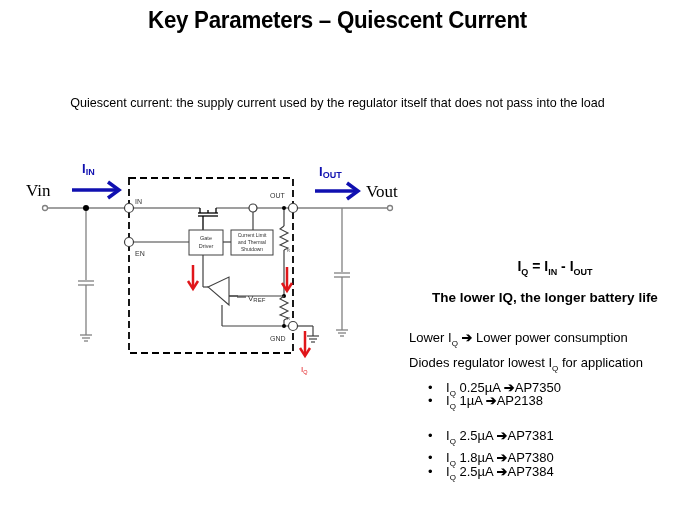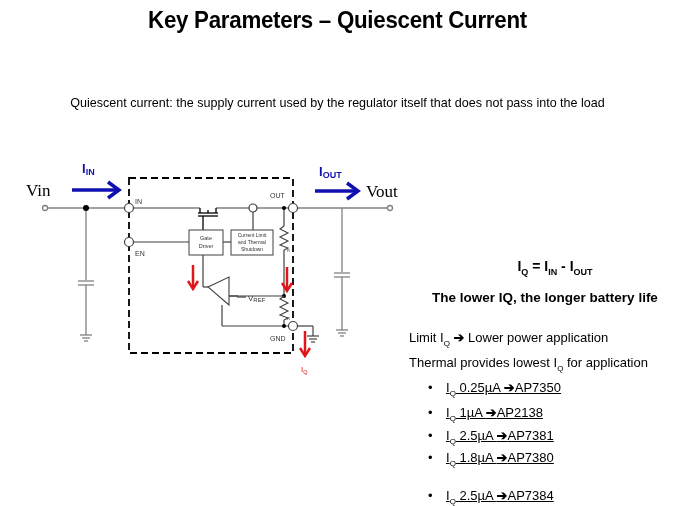--- a/index.html
+++ b/index.html
@@ -7,21 +7,21 @@
   .abs { position:absolute; }
   #title { left:0; width:675px; top:6px; text-align:center; font-size:24px; font-weight:bold; letter-spacing:-0.3px; transform:scaleX(0.93); transform-origin:center; }
   #subtitle { left:0; width:675px; top:95px; text-align:center; font-size:13.5px; transform:scaleX(0.93); transform-origin:center; }
   svg text { font-family:"Liberation Sans", sans-serif; }
   .serif { font-family:"Liberation Serif", serif; }
   #formula { left:420px; width:270px; top:258px; text-align:center; font-size:14px; font-weight:bold; }
   #formula sub { font-size:9px; }
   #tagline { left:405px; width:280px; top:290px; text-align:center; font-size:13.5px; font-weight:bold; }
   .line { left:409px; font-size:13px; }
   .line sub { font-size:8px; }
-  .bullet { left:428px; font-size:13px;text-decoration:underline; }
+  .bullet { left:428px; font-size:13px; }
   .bullet .dot { display:inline-block; width:18px; }
   .bullet sub { font-size:8px; }
   .arrow-glyph { font-weight:bold; }
 </style>
 </head>
 <body>
 
 <div id="title" class="abs">Key Parameters – Quiescent Current</div>
 <div id="subtitle" class="abs">Quiescent current: the supply current used by the regulator itself that does not pass into the load</div>
 
@@ -148,33 +148,33 @@
   <text x="301" y="372" font-size="8" fill="#e0161a"><tspan>I</tspan><tspan font-size="5.5" dy="1.5">Q</tspan></text>
 </svg>
 
 <div id="formula" class="abs">
   <span>I</span><sub>Q</sub><span style="white-space:pre"> = </span><span>I</span><sub>IN</sub><span style="white-space:pre"> - </span><span>I</span><sub>OUT</sub>
 </div>
 
 <div id="tagline" class="abs">The lower IQ, the longer battery life</div>
 
 <div class="abs line" style="top:330px">
-  <span>Limit I</span><sub>Q</sub><span class="arrow-glyph" style="white-space:pre"> ➔ </span><span>Lower power application</span>
+  <span>Lower I</span><sub>Q</sub><span class="arrow-glyph" style="white-space:pre"> ➔ </span><span>Lower power consumption</span>
 </div>
 <div class="abs line" style="top:355px">
-  <span>Thermal provides lowest I</span><sub>Q</sub><span style="white-space:pre"> for application</span>
+  <span>Diodes regulator lowest I</span><sub>Q</sub><span style="white-space:pre"> for application</span>
 </div>
 
 <div class="abs bullet" style="top:380px">
   <span class="dot">•</span><span>I</span><sub>Q</sub><span style="white-space:pre"> 0.25µA </span><span class="arrow-glyph">➔</span><span>AP7350</span>
 </div>
-<div class="abs bullet" style="top:405px">
+<div class="abs bullet" style="top:393px">
   <span class="dot">•</span><span>I</span><sub>Q</sub><span style="white-space:pre"> 1µA </span><span class="arrow-glyph">➔</span><span>AP2138</span>
 </div>
 <div class="abs bullet" style="top:450px">
   <span class="dot">•</span><span>I</span><sub>Q</sub><span style="white-space:pre"> 1.8µA </span><span class="arrow-glyph">➔</span><span>AP7380</span>
 </div>
 <div class="abs bullet" style="top:428px">
   <span class="dot">•</span><span>I</span><sub>Q</sub><span style="white-space:pre"> 2.5µA </span><span class="arrow-glyph">➔</span><span>AP7381</span>
 </div>
-<div class="abs bullet" style="top:488px">
+<div class="abs bullet" style="top:464px">
   <span class="dot">•</span><span>I</span><sub>Q</sub><span style="white-space:pre"> 2.5µA </span><span class="arrow-glyph">➔</span><span>AP7384</span>
 </div>
 
 </body></html>

